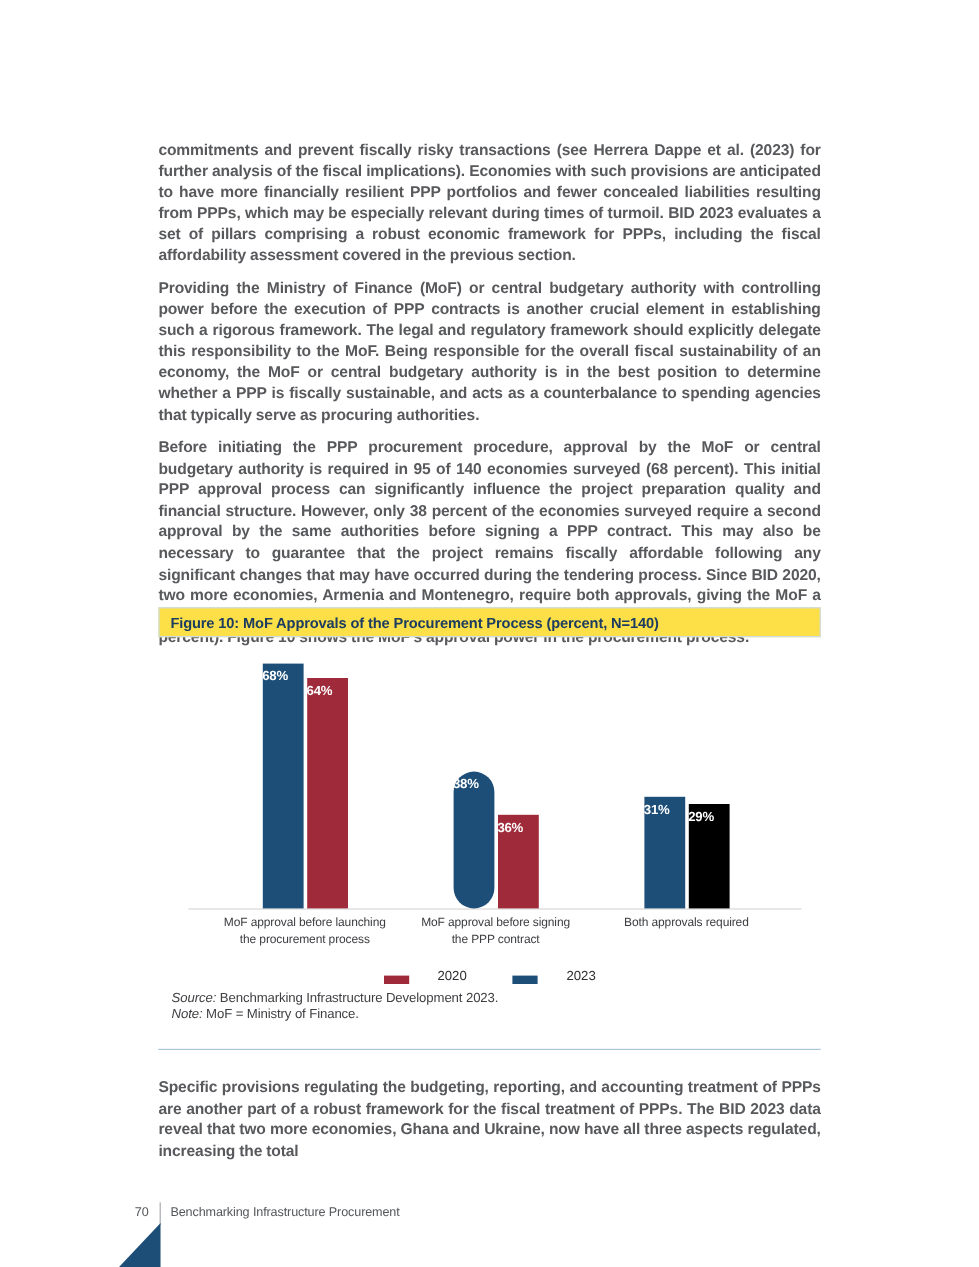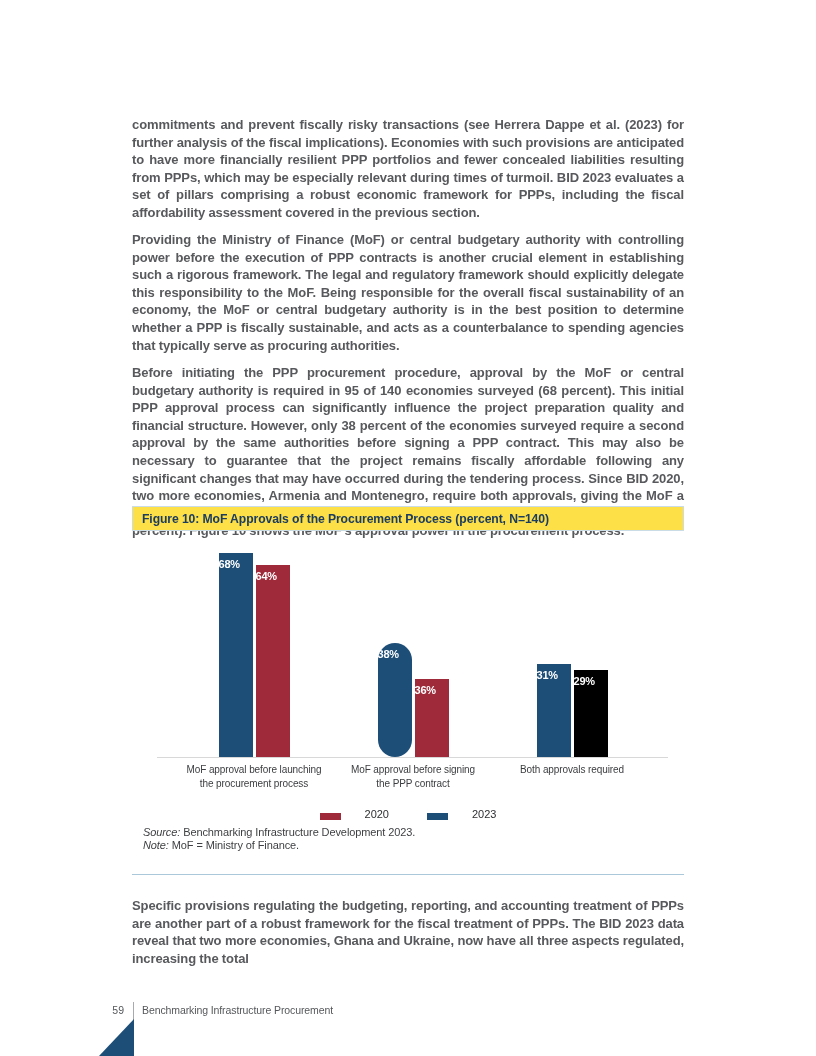--- a/index.html
+++ b/index.html
@@ -106,18 +106,18 @@
 
   <div class="fignotes">
     <div><span class="it">Source:</span><span> Benchmarking Infrastructure Development 2023.</span></div>
     <div><span class="it">Note:</span><span> MoF = Ministry of Finance.</span></div>
   </div>
 
   <div class="fig-rule"></div>
 
   <p class="para" id="para4">Specific provisions regulating the budgeting, reporting, and accounting treatment of PPPs are another part of a robust framework for the fiscal treatment of PPPs. The BID 2023 data reveal that two more economies, Ghana and Ukraine, now have all three aspects regulated, increasing the total</p>
 
-  <div class="footer-pagenum">59</div>
+  <div class="footer-pagenum">70</div>
   <div class="footer-divider"></div>
   <div class="footer-text">Benchmarking Infrastructure Procurement</div>
   <div class="corner-triangle"></div>
 
 </div>
 
 </body></html>

